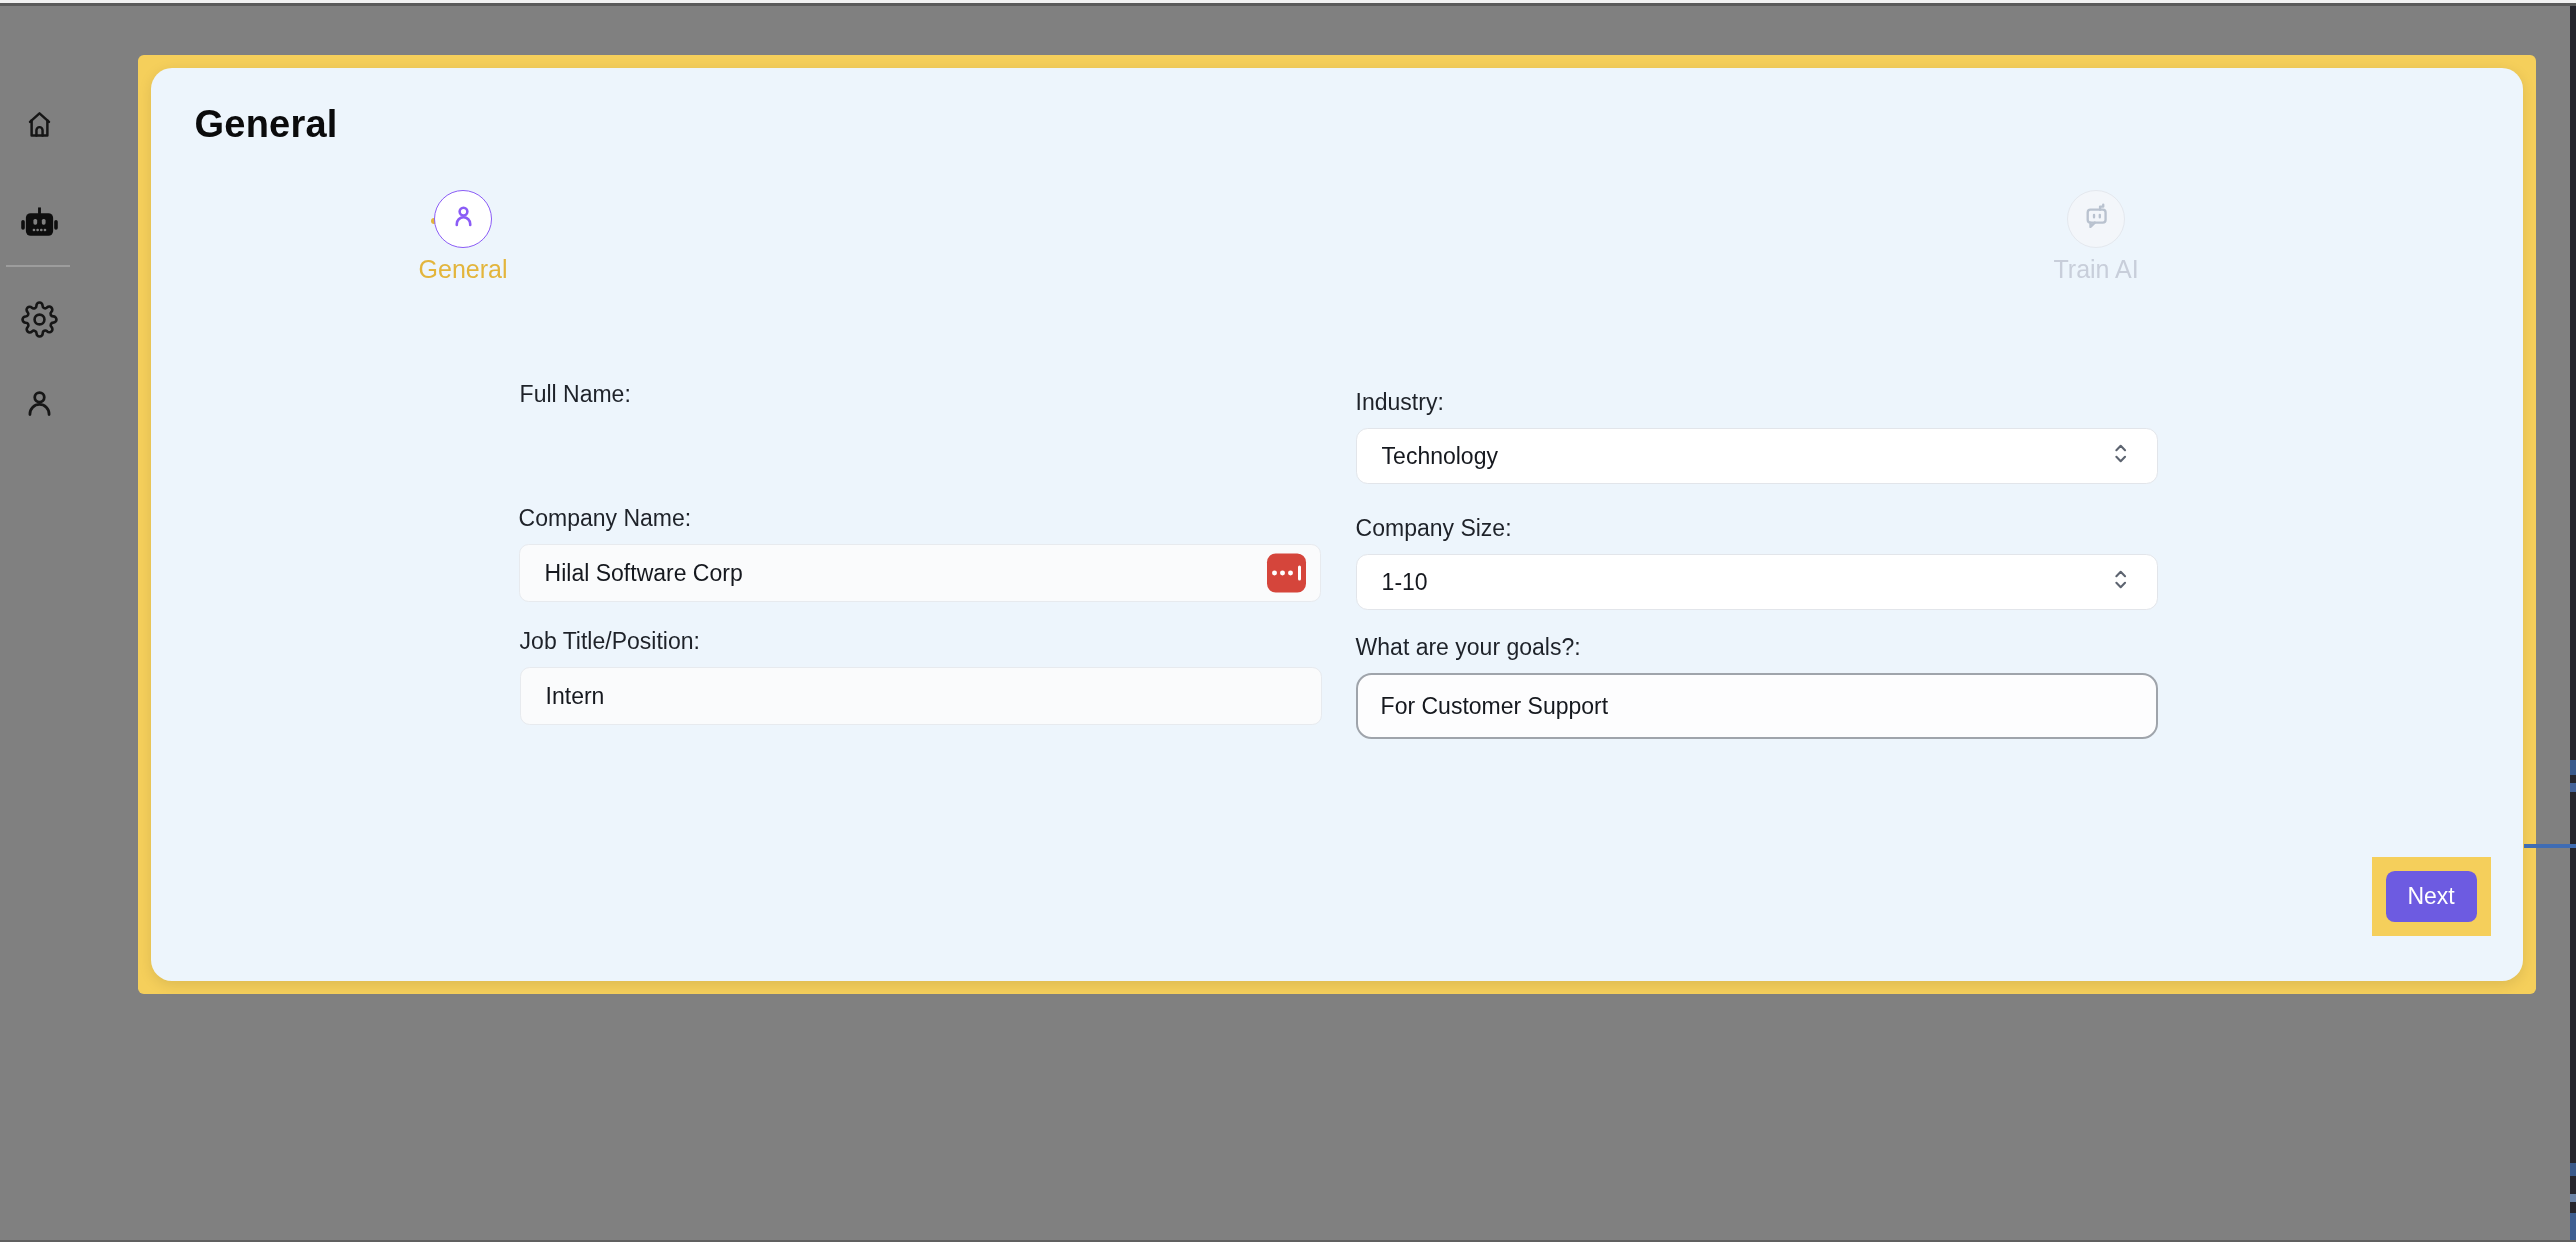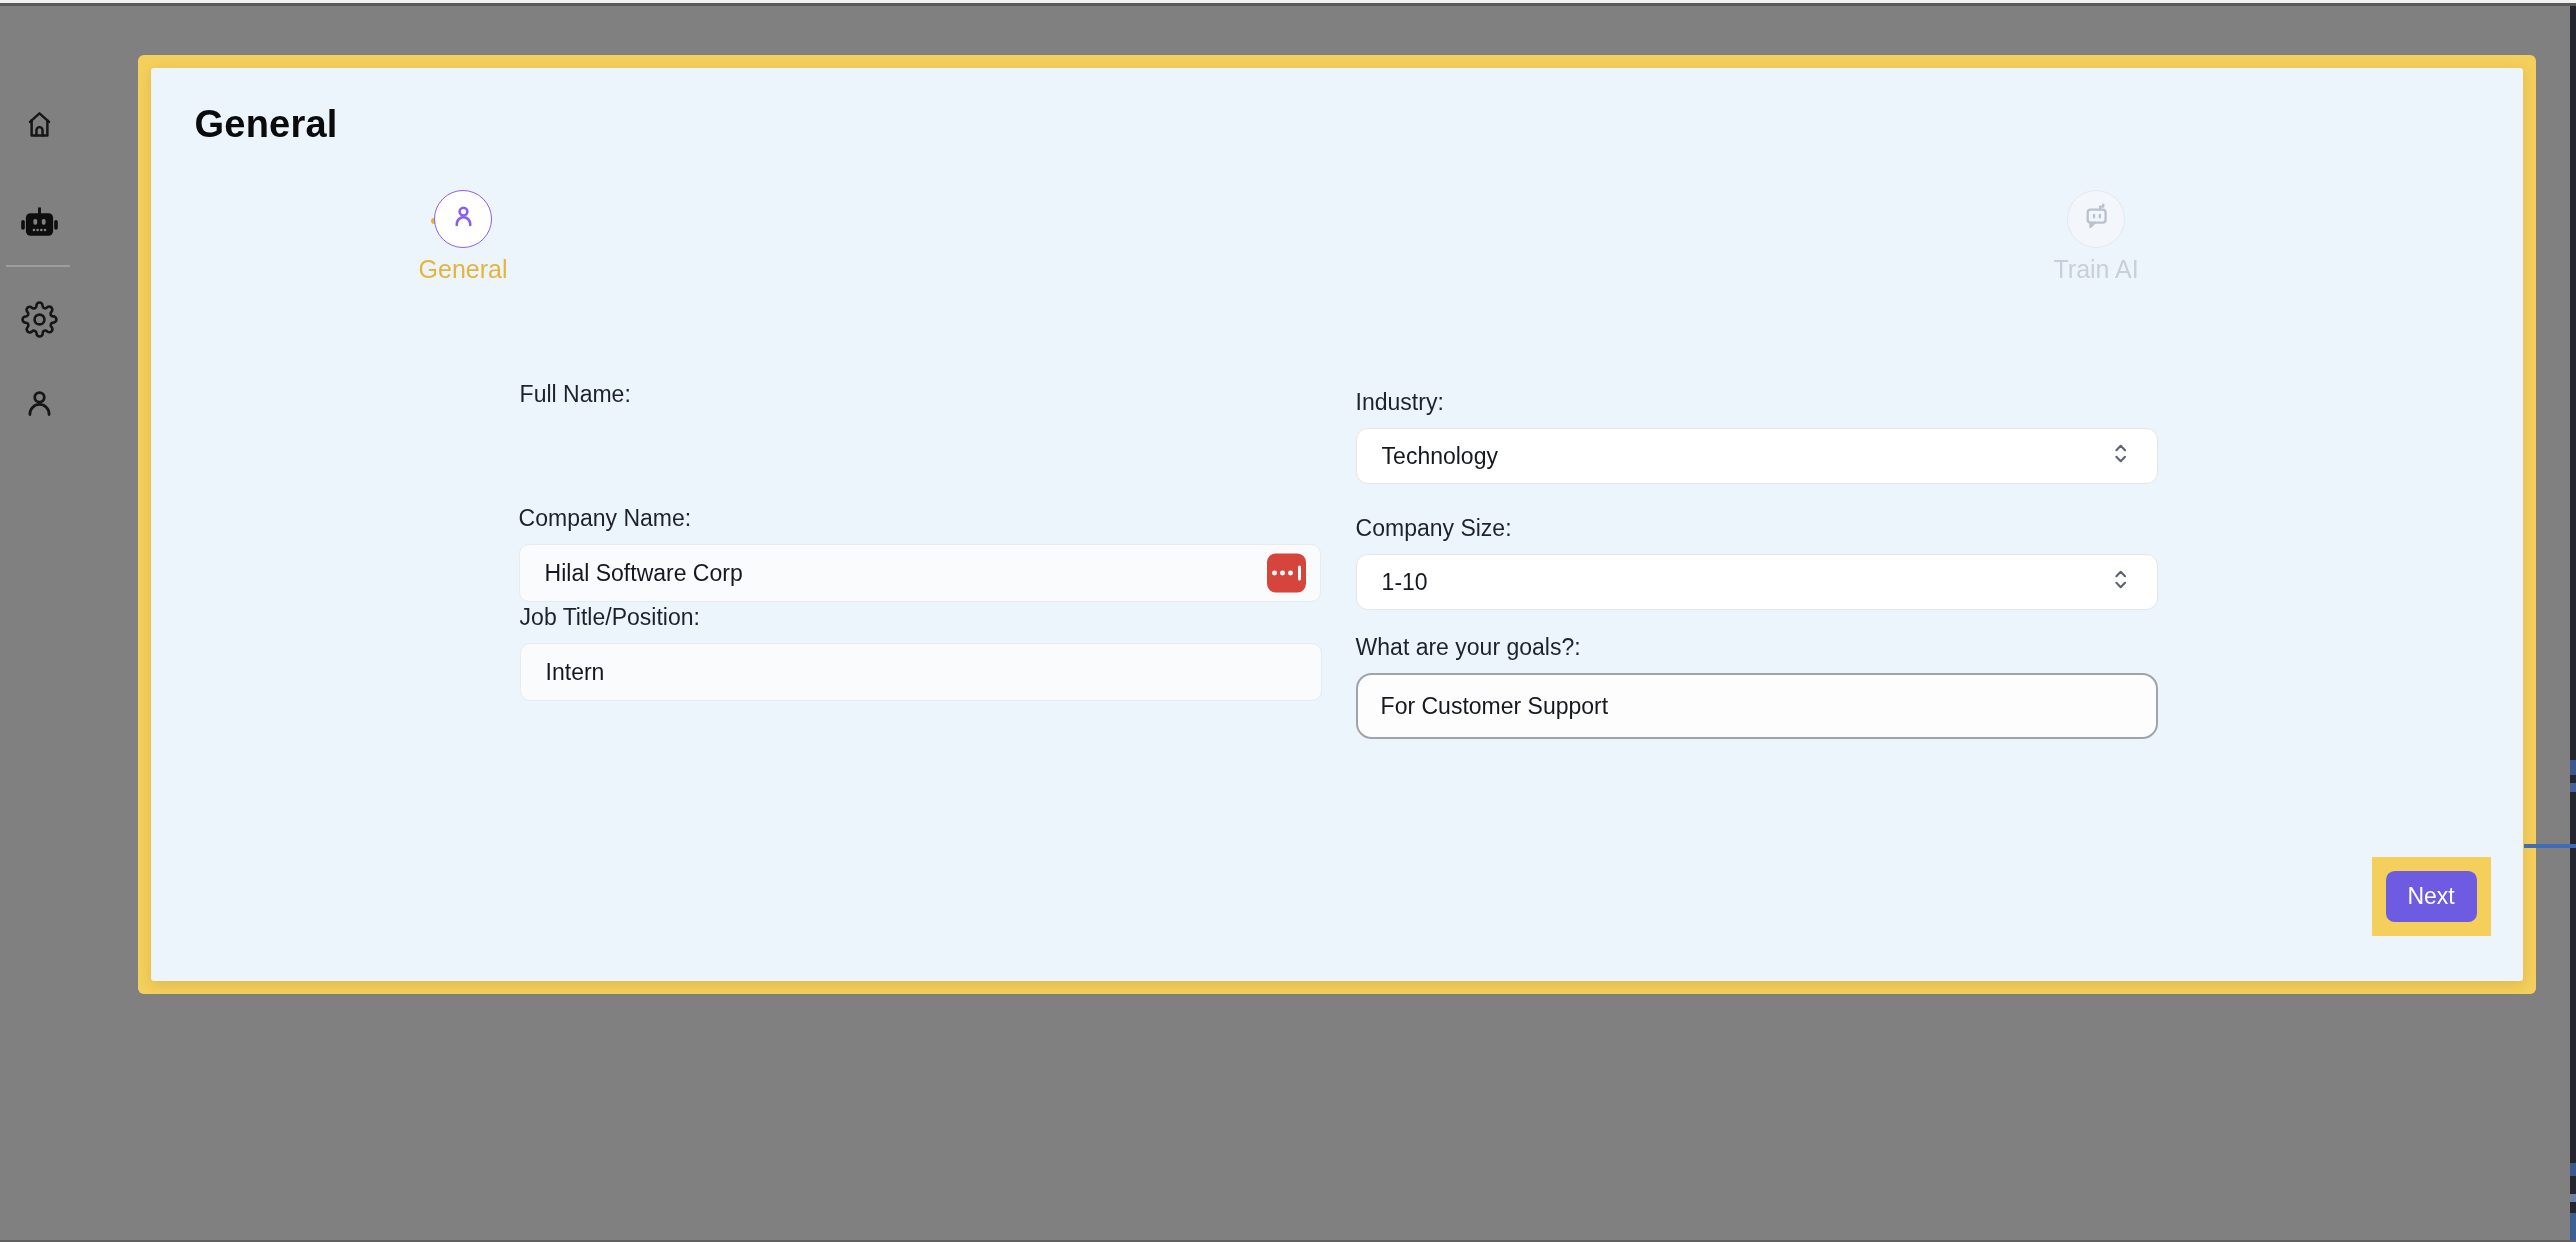--- a/index.html
+++ b/index.html
@@ -11,21 +11,21 @@
   .edge-bottom    { position:absolute; left:0; bottom:0; width:100%; height:1.9px; background:#606060; }
 
   
   .sidebar { position:absolute; left:0; top:5.8px; width:78px; height:1236px; }
   .side-btn { position:absolute; left:0; width:78px; height:68px; display:flex; align-items:center; justify-content:center; color:#161616; cursor:pointer; background:none; border:none; }
   .side-btn svg { display:block; }
   .side-divider { position:absolute; left:5.8px; width:64px; height:1.9px; background:#9D9D9D; }
 
   
   .highlight-frame { position:absolute; left:138px; top:55px; width:2398px; height:939px; background:var(--highlight-yellow,#F5CF5B); border-radius:5.8px; }
-  .panel { position:absolute; left:12.6px; top:12.6px; right:12.6px; bottom:12.6px; background:var(--panel-bg,#EDF5FC); border-radius:3px; box-shadow:0 3.9px 13.6px rgba(0,0,0,0.10);padding-left:32px; }
+  .panel { position:absolute; left:12.6px; top:12.6px; right:12.6px; bottom:12.6px; background:var(--panel-bg,#EDF5FC); border-radius:21px; box-shadow:0 3.9px 13.6px rgba(0,0,0,0.10);padding-left:32px; }
 
   .page-title { position:absolute; left:44px; top:35px; font-size:38px; font-weight:700; color:#0B0B0C; letter-spacing:0.2px; }
 
   
   .step { position:absolute; top:122px; width:253px; display:flex; flex-direction:column; align-items:center; cursor:pointer; }
   .step-circle { width:58px; height:58px; border-radius:50%; display:flex; align-items:center; justify-content:center; background:#FFFFFF; border:1.9px solid #D8DCE2; }
   .step-label { margin-top:7.8px; font-size:25px; color:#A9B1BE; }
   .step-general { left:186px; }
   .step-chat    { left:1058px; }
   .step-train   { left:1819px;align-items:center; }
@@ -38,21 +38,21 @@
 
   
   .field { position:absolute; width:802px; }
   .field label { display:block; font-size:23px; color:#1E2229; margin-bottom:12.6px; }
   .control { position:relative; width:802px; display:flex; align-items:center; font-size:23px; color:#15181E; }
   .text-input { height:58px; background:#FAFBFC; border:1.9px solid #E7EAEE; border-radius:9.7px; padding:0 25px; }
   .select-input { height:56px; background:#FFFFFF; border:1.9px solid #E2E5EA; border-radius:11.7px; padding:0 25px; justify-content:space-between; cursor:pointer; }
   .goals-input { height:66px; background:#FDFDFE; border:2.9px solid #9FA4AB; border-radius:15.6px; padding:0 23px; }
   .f-l0 { left:369px; top:313px; }
   .f-l1 { left:368px; top:437px; }
-  .f-l2 { left:369px; top:536px; }
+  .f-l2 { left:369px; top:560px; }
   .f-r0 { left:1205px; top:321px; }
   .f-r1 { left:1205px; top:447px; }
   .f-r2 { left:1205px; top:566px; }
 
   .autofill-badge { position:absolute; right:13.6px; top:50%; transform:translateY(-50%); width:39px; height:39px; border-radius:8.7px; background:var(--autofill-red,#D5453B); display:flex; align-items:center; justify-content:center; gap:2.9px; cursor:pointer; }
   .autofill-badge .dot { width:4.9px; height:4.9px; border-radius:50%; background:#fff; }
   .autofill-badge .bar { width:2.9px; height:15.6px; border-radius:1.9px; background:#fff; margin-left:1.9px; }
 
   .stepper { color:#5D6470; flex:0 0 auto; }
 

